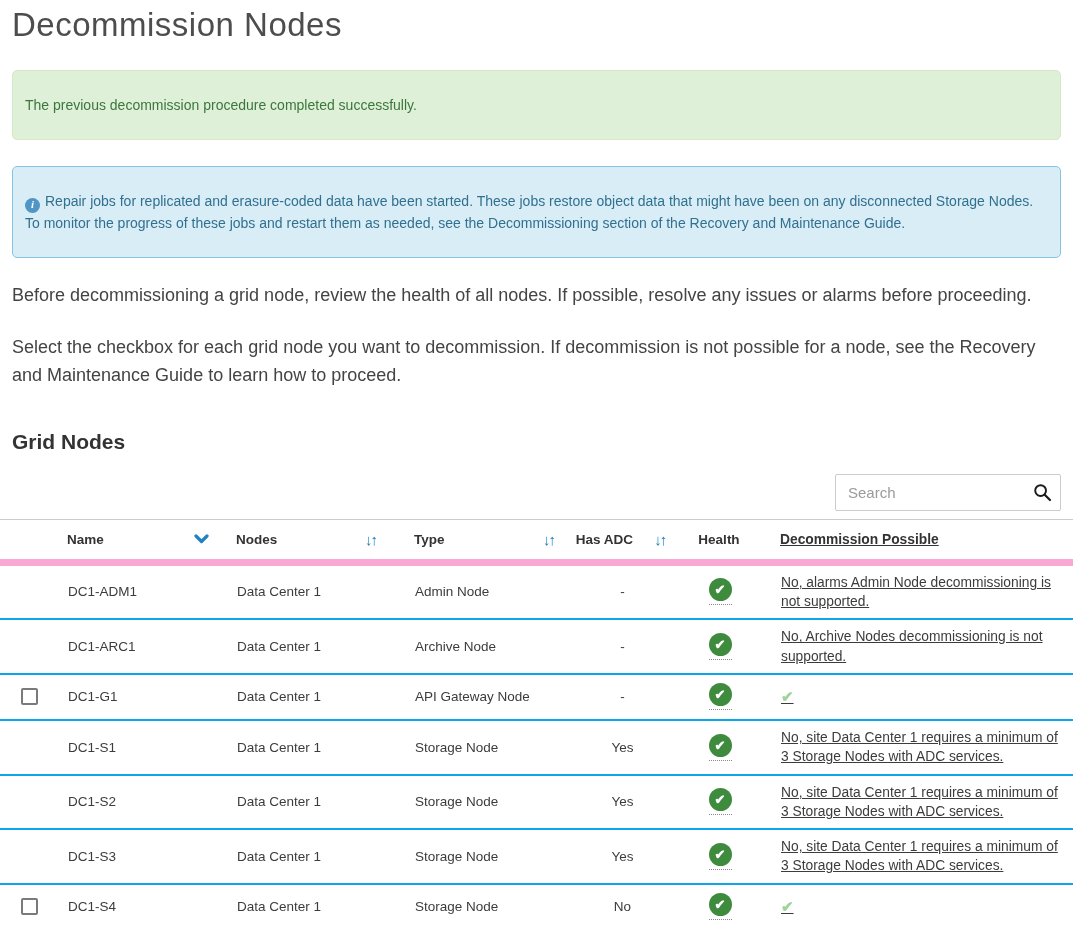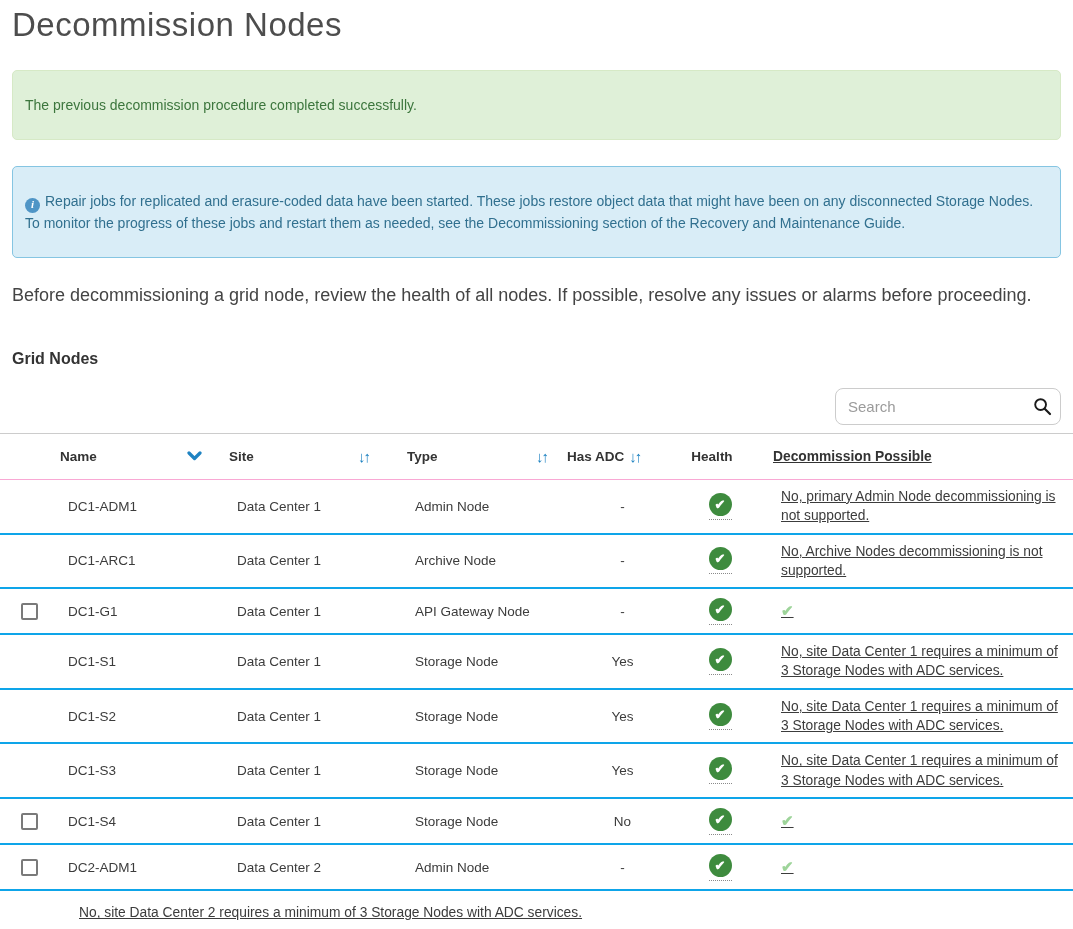--- a/index.html
+++ b/index.html
@@ -56,57 +56,57 @@
   p.intro {
     margin: 24px 12px 0 12px;
     font-size: 18px;
     color: #444;
     line-height: 1.55;
     max-width: 1045px;
   }
 
   h2.grid-heading {
     margin: 40px 12px 0 12px;
-    font-size: 16px;
+    font-size: 21px;
     font-weight: bold;
     color: #333;
   }
 
   .search-row {
     display: flex;
     justify-content: flex-end;
     margin: 20px 12px 0 12px;
   }
   .search-box { position: relative; width: 226px; }
   .search-box input {
     width: 100%;
     height: 37px;
     border: 1px solid #ccc;
-    border-radius: 8px;
+    border-radius: 2px;
     padding: 0 36px 0 12px;
     font-size: 15px;
     font-family: "Liberation Sans", sans-serif;
     color: #555;
     outline: none;
   }
   .search-box input::placeholder { color: #9b9b9b; }
   .search-icon {
     position: absolute;
     right: 9px; top: 9px;
     width: 19px; height: 19px;
     cursor: pointer;
   }
 
   .table { margin-top: 8px; border-top: 1px solid #ccc; width: 1073px; }
   .thead {
     display: flex;
     align-items: center;
     min-height: 46px;
-    padding: 0 4px;
-    border-bottom: 1px solid #f9a8d4;
+    padding: 0 11px;
+    border-bottom: 7px solid #f9a8d4;
     font-weight: bold;
     font-size: 13.5px;
     color: #333;
   }
   .tr {
     display: flex;
     align-items: center;
     min-height: 46px;
     padding: 0 12px;
     border-bottom: 2px solid #0ea5e9;
@@ -125,22 +125,22 @@
   .th-spread {
     display: flex;
     align-items: center;
     justify-content: space-between;
     width: 142px;
     cursor: pointer;
   }
   .th-center {
     display: flex;
     align-items: center;
-    justify-content: flex-start;
-    gap: 5px;
+    justify-content: center;
+    gap: 21px;
     width: 100%;
     cursor: pointer;
   }
   .sort-glyph { display: inline-flex; align-items: center; }
   .sort-updown {
     color: var(--sort-icon, #1f83c2);
     font-weight: 900;
     font-size: 15px;
     letter-spacing: -2px;
     line-height: 1;
@@ -190,20 +190,21 @@
 
   <div class="alert alert-success">
     <span>The previous decommission procedure completed successfully.</span>
   </div>
 
   <div class="alert alert-info">
     <span class="info-icon">i</span><span>Repair jobs for replicated and erasure-coded data have been started. These jobs restore object data that might have been on any disconnected Storage Nodes. To monitor the progress of these jobs and restart them as needed, see the Decommissioning section of the Recovery and Maintenance Guide.</span>
   </div>
 
   <p class="intro">Before decommissioning a grid node, review the health of all nodes. If possible, resolve any issues or alarms before proceeding.</p>
+  <p class="intro">Select the checkbox for each grid node you want to decommission. If decommission is not possible for a node, see the Recovery and Maintenance Guide to learn how to proceed.</p>
 
   <h2 class="grid-heading">Grid Nodes</h2>
 
   <div class="search-row">
     <div class="search-box">
       <input type="text" placeholder="Search" style="">
       <svg class="search-icon" viewBox="0 0 19 19">
         <circle cx="7.6" cy="7.6" r="5.4" fill="none" stroke="#1a1a1a" stroke-width="1.9"></circle>
         <line x1="11.7" y1="11.7" x2="17" y2="17" stroke="#1a1a1a" stroke-width="2.2" stroke-linecap="round"></line>
       </svg>
@@ -218,21 +219,21 @@
           <span>Name</span>
           <span class="sort-glyph">
             <svg width="15" height="10" viewBox="0 0 15 10">
               <polyline points="2,2 7.5,7.5 13,2" fill="none" stroke="#1f83c2" stroke-width="3.2" stroke-linecap="round" stroke-linejoin="round"></polyline>
             </svg>
           </span>
         </span>
       </div>
       <div class="th col-site">
         <span class="th-spread">
-          <span>Site</span>
+          <span>Nodes</span>
           <span class="sort-updown">↓↑</span>
         </span>
       </div>
       <div class="th col-type">
         <span class="th-spread">
           <span>Type</span>
           <span class="sort-updown">↓↑</span>
         </span>
       </div>
       <div class="th col-adc">
@@ -253,21 +254,21 @@
     <div class="td col-check"></div>
     <div class="td col-name">DC1-ADM1</div>
     <div class="td col-site">Data Center 1</div>
     <div class="td col-type">Admin Node</div>
     <div class="td col-adc">-</div>
     <div class="td col-health">
       <span class="health-wrap">
         <span class="health-icon">✔</span>
       </span>
     </div>
-    <div class="td col-decomm">No, primary Admin Node decommissioning is not supported.</div>
+    <div class="td col-decomm">No, alarms Admin Node decommissioning is not supported.</div>
   </div>
 
   <div class="tr">
     <div class="td col-check"></div>
     <div class="td col-name">DC1-ARC1</div>
     <div class="td col-site">Data Center 1</div>
     <div class="td col-type">Archive Node</div>
     <div class="td col-adc">-</div>
     <div class="td col-health">
       <span class="health-wrap">

